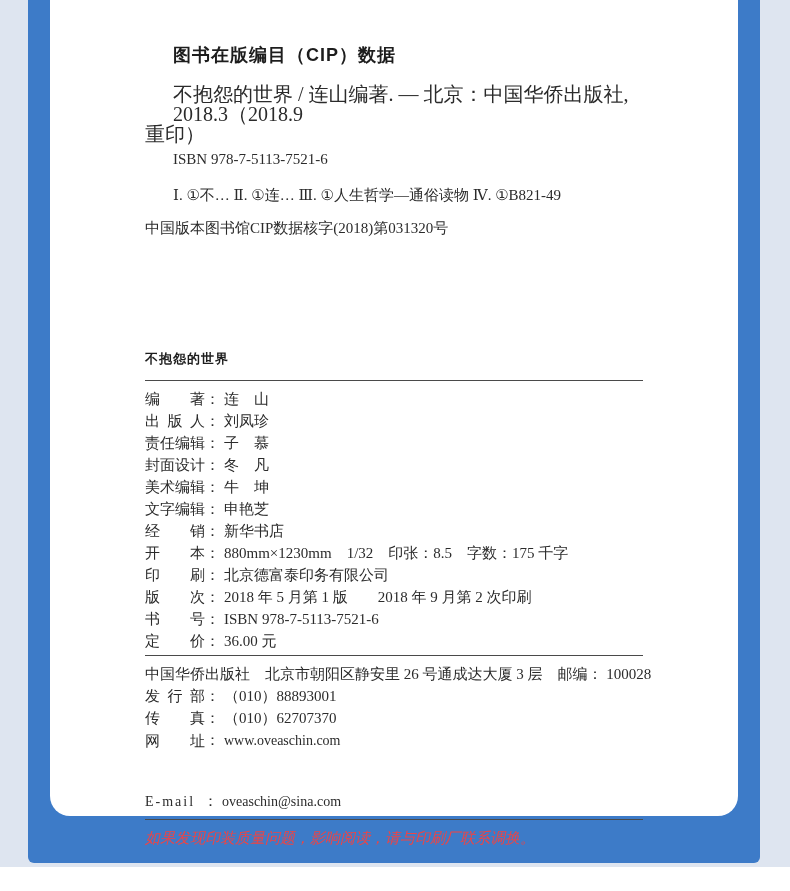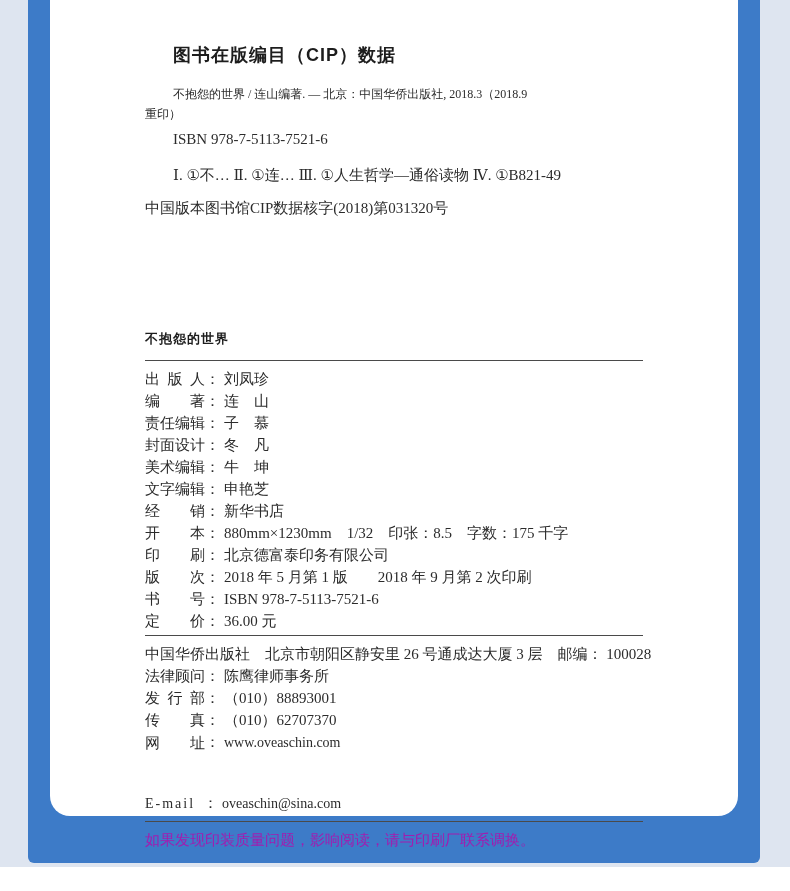--- a/index.html
+++ b/index.html
@@ -32,21 +32,21 @@
     width: 498px;
   }
   .cip-heading {
     margin: 0; padding: 42px 0 0 28px;
     font-family: "Liberation Sans", "DejaVu Sans", sans-serif;
     font-weight: bold;
     font-size: 18px; line-height: 26px;
     letter-spacing: 1px;
     color: #1d1d1d;
   }
-  .cip-para { margin: 16px 0 0 0; font-size: 12px; line-height: 20px; }
+  .cip-para { margin: 16px 0 0 0; font-size: 20px; line-height: 20px; }
   .cip-line1 { padding-left: 28px; }
   .cip-line2 { padding-left: 0; }
   .cip-isbn { margin: 5px 0 0 0; padding-left: 28px; font-size: 15px; line-height: 20px; }
   .cip-class { margin: 16px 0 0 0; padding-left: 28px; font-size: 15px; line-height: 20px; }
   .cip-registry { margin: 13px 0 0 0; font-size: 15px; line-height: 20px; }
 
   .book-title {
     margin: 108px 0 0 0;
     font-family: "Liberation Sans", "DejaVu Sans", sans-serif;
     font-weight: bold;
@@ -74,22 +74,23 @@
   .pub-line { font-size: 15px; line-height: 22px; white-space: nowrap; }
   .pub-cols { display: flex; flex-direction: column; }
   .cell-a { width: 225px; }
   .cell-b { flex: 1; }
   .lbl-email { letter-spacing: 2px; width: 58px; text-align: left; text-align-last: left; }
   .latin { font-size: 14px; margin-top: 39px; }
 
   .notice {
     margin: 8px 0 0 0;
     font-size: 15px; line-height: 20px;
+    font-style: italic;
     font-family: "Liberation Serif", "DejaVu Serif", serif;
-    color: #a21caf;
+    color: #ef4444;
   }
 </style>
 </head>
 <body>
 
 <div class="canvas">
   <div class="blue-panel">
     <div class="page">
       <div class="content">
 
@@ -103,23 +104,23 @@
         <p class="cip-isbn">ISBN 978-7-5113-7521-6</p>
 
         <p class="cip-class">Ⅰ. ①不… Ⅱ. ①连… Ⅲ. ①人生哲学—通俗读物 Ⅳ. ①B821-49</p>
 
         <p class="cip-registry">中国版本图书馆CIP数据核字(2018)第031320号</p>
 
         <h2 class="book-title">不抱怨的世界</h2>
         <hr class="rule rule1">
 
         <div class="rows" id="colophon-rows">
+  <div class="row"><span class="lbl">编著</span><span>：</span><span class="val">连　山</span></div>
+
   <div class="row"><span class="lbl">出版人</span><span>：</span><span class="val">刘凤珍</span></div>
-
-  <div class="row"><span class="lbl">编著</span><span>：</span><span class="val">连　山</span></div>
 
   <div class="row"><span class="lbl">责任编辑</span><span>：</span><span class="val">子　慕</span></div>
 
   <div class="row"><span class="lbl">封面设计</span><span>：</span><span class="val">冬　凡</span></div>
 
   <div class="row"><span class="lbl">美术编辑</span><span>：</span><span class="val">牛　坤</span></div>
 
   <div class="row"><span class="lbl">文字编辑</span><span>：</span><span class="val">申艳芝</span></div>
 
   <div class="row"><span class="lbl">经销</span><span>：</span><span class="val">新华书店</span></div>
@@ -132,21 +133,20 @@
 
   <div class="row"><span class="lbl">书号</span><span>：</span><span class="val">ISBN 978-7-5113-7521-6</span></div>
 
   <div class="row"><span class="lbl">定价</span><span>：</span><span class="val">36.00 元</span></div>
 </div>
 
         <hr class="rule rule2">
 
         <div class="pub-block">
           <div class="pub-line">中国华侨出版社　北京市朝阳区静安里 26 号通成达大厦 3 层　邮编： 100028</div>
-          <div class="pub-line"><span class="lbl">法律顾问</span><span>：</span><span class="val">陈鹰律师事务所</span></div>
           <div class="pub-line pub-cols">
             <div class="cell-a"><span class="lbl">发行部</span><span>：</span><span class="val">（010）88893001</span></div>
             <div class="cell-b"><span class="lbl">传真</span><span>：</span><span class="val">（010）62707370</span></div>
           </div>
           <div class="pub-line pub-cols">
             <div class="cell-a"><span class="lbl">网址</span><span>：</span><span class="val latin">www.oveaschin.com</span></div>
             <div class="cell-b"><span class="lbl lbl-email latin">E-mail</span><span>：</span><span class="val latin">oveaschin@sina.com</span></div>
           </div>
         </div>
 

